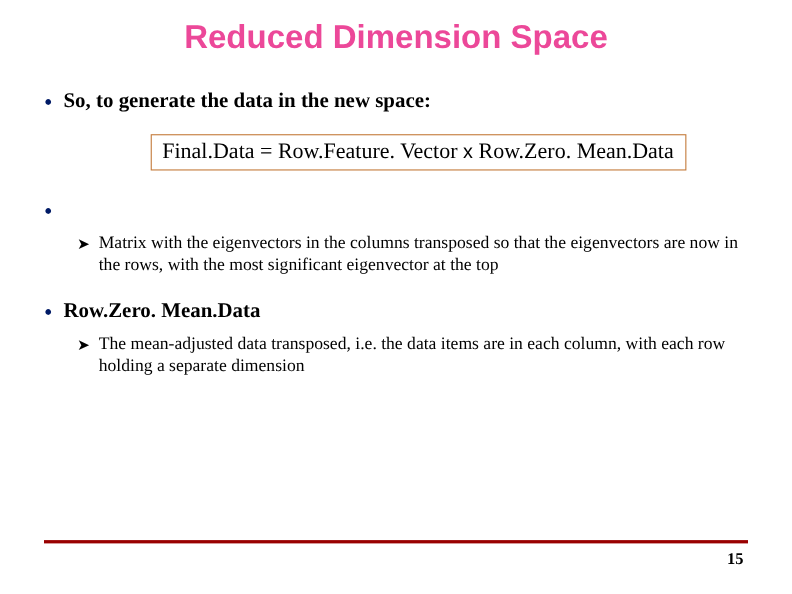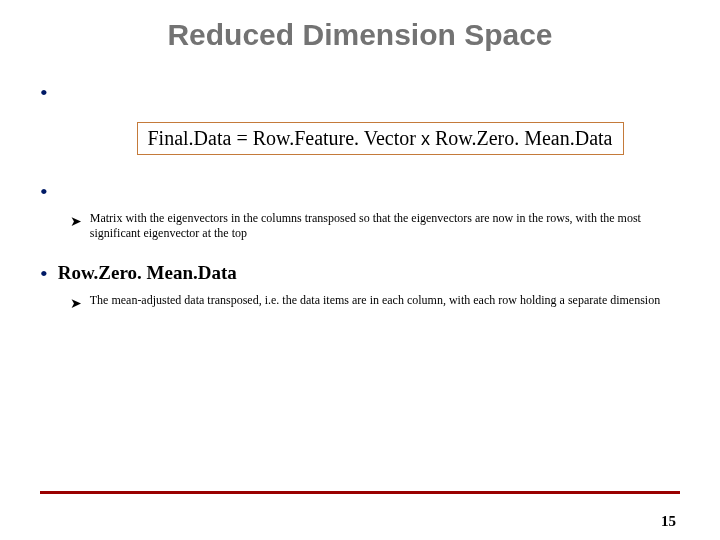--- a/index.html
+++ b/index.html
@@ -1,39 +1,40 @@
 <!DOCTYPE html>
 <html><head>
 <meta charset="utf-8">
 <style>
   * { margin: 0; padding: 0; box-sizing: border-box; }
   html, body { width: 720px; height: 540px; background: #fff; font-family: "Times New Roman", Times, serif; color: #000; }
   .slide { width: 720px; height: 540px; position: relative; padding: 18px 40px 0 40px; }
-  .title { color: #737373; font-family: Arial, Helvetica, sans-serif; font-weight: bold; font-size: 30px; text-align: center; margin-bottom: 28px; }
+  .title { color: #ec4899; font-family: Arial, Helvetica, sans-serif; font-weight: bold; font-size: 30px; text-align: center; margin-bottom: 28px; }
   .bullet-row { display: flex; align-items: flex-start; margin-bottom: 8px; }
   .bullet-dot { color: #001a66; font-size: 22px; line-height: 22px; margin-right: 10px; margin-top: 2px; }
   .bullet-text { font-family: "Times New Roman", Times, serif; font-weight: bold; font-size: 19px; line-height: 1.25; }
   .equation-wrap { margin: 18px 0 24px 40px; text-align: center; }
   .equation { display: inline-block; border: 1px solid #c47a3a; padding: 4px 10px; font-family: "Times New Roman", Times, serif; font-size: 20px; }
   .eq-x { font-family: Arial, Helvetica, sans-serif; font-size: 18px; }
   .sub-row { display: flex; align-items: flex-start; margin: 4px 0 20px 30px; }
   .sub-marker { font-family: "Wingdings", "Zapf Dingbats", sans-serif; font-size: 14px; margin-right: 8px; margin-top: 2px; color: #000; }
-  .sub-text { font-family: "Times New Roman", Times, serif; font-size: 12px; line-height: 1.25; max-width: 600px; }
+  .sub-text { font-family: "Times New Roman", Times, serif; font-size: 16px; line-height: 1.25; max-width: 600px; }
   .footer-line { position: absolute; left: 40px; right: 40px; bottom: 46px; height: 3px; background: #990000; }
-  .page-num { position: absolute; right: 44px; bottom: 10px; font-family: "Times New Roman", Times, serif; font-weight: bold; font-size: 15px; }
+  .page-num { position: absolute; right: 44px; bottom: 22px; font-family: "Times New Roman", Times, serif; font-weight: bold; font-size: 15px; }
 </style>
 </head>
 <body>
 
 <div class="slide">
 
   <div class="title">Reduced Dimension Space</div>
 
   <div class="bullet-row">
     <span class="bullet-dot">•</span>
+    <span class="bullet-text">So, to generate the data in the new space:</span>
   </div>
 
   <div class="equation-wrap">
     <span class="equation">
       <span>Final.Data</span><span> = </span><span>Row.Feature. Vector</span><span class="eq-x"> x </span><span>Row.Zero. Mean.Data</span>
     </span>
   </div>
 
   <div class="bullet-row">
     <span class="bullet-dot">•</span>

